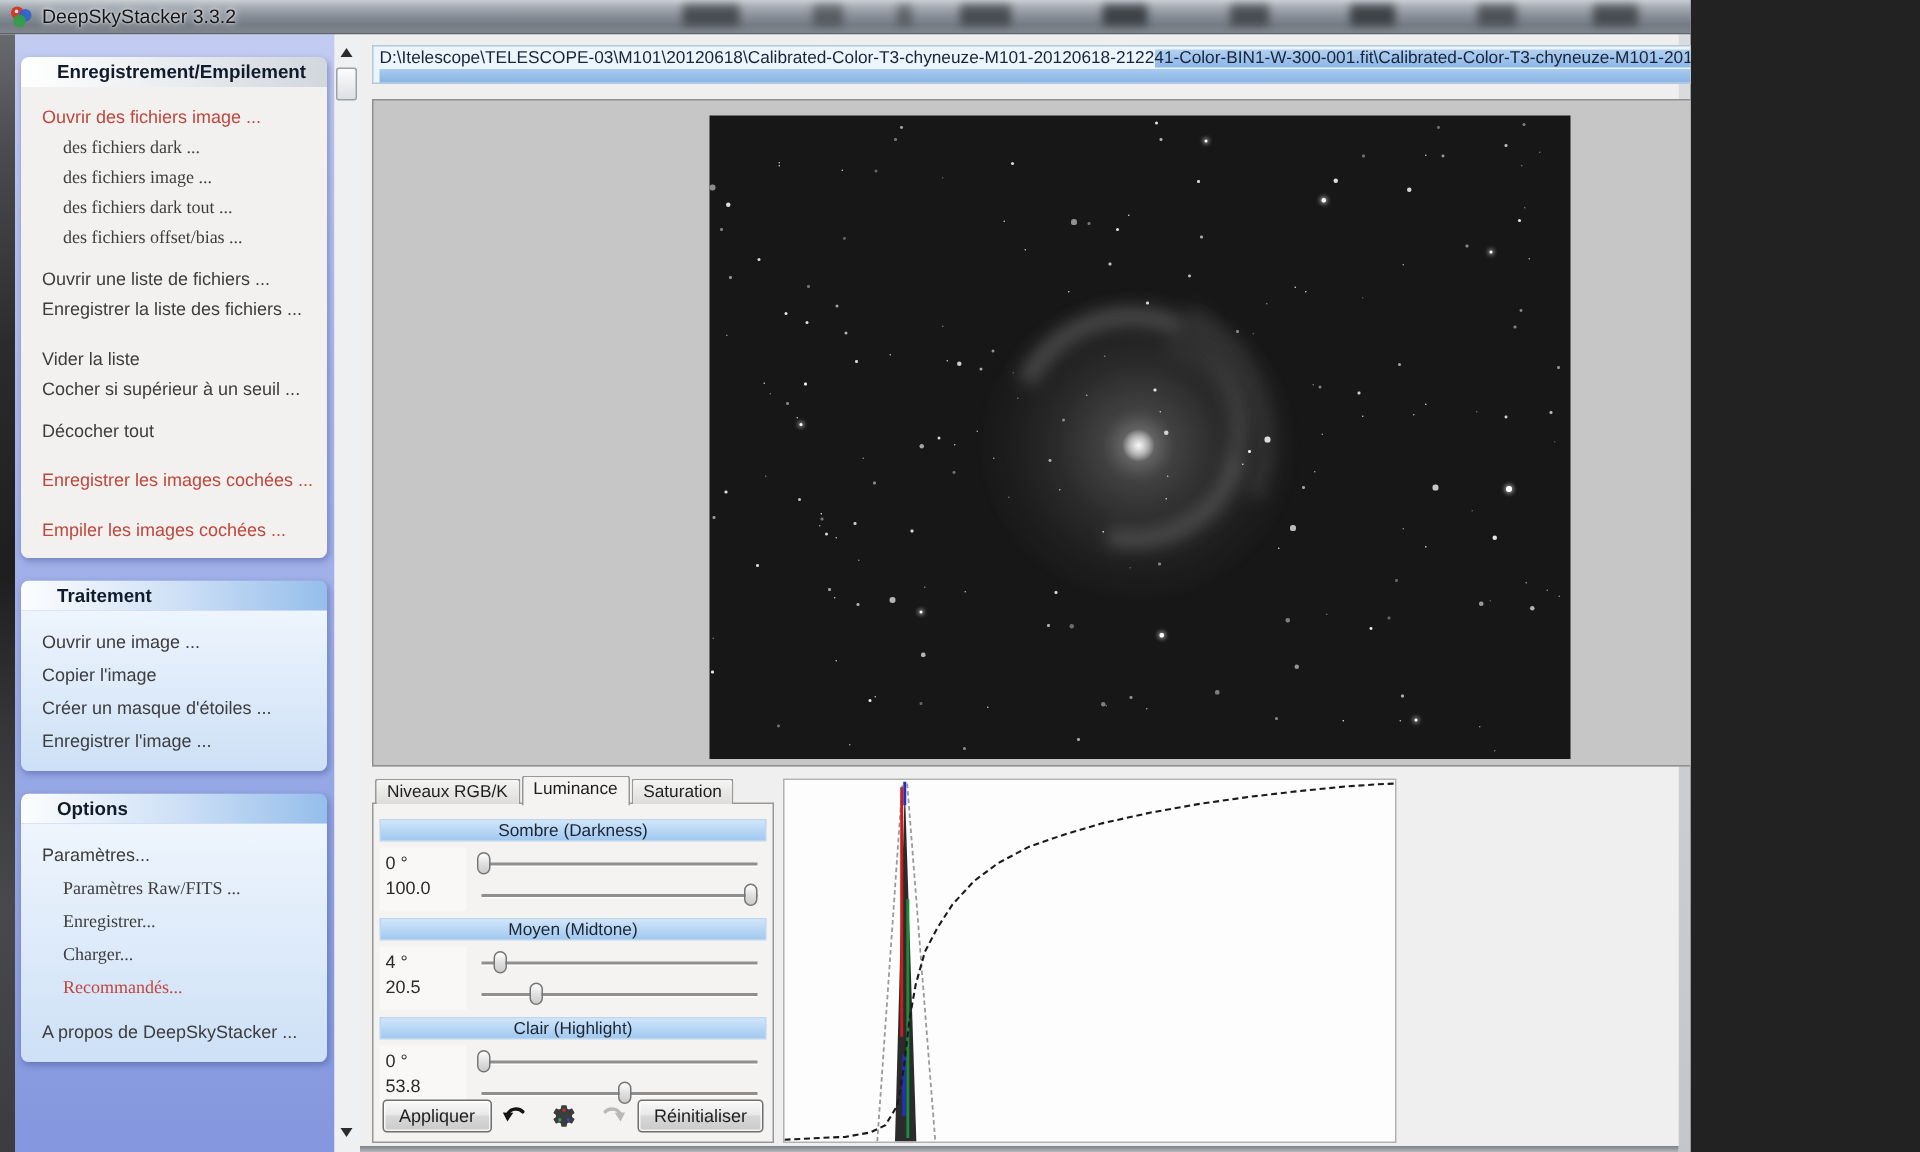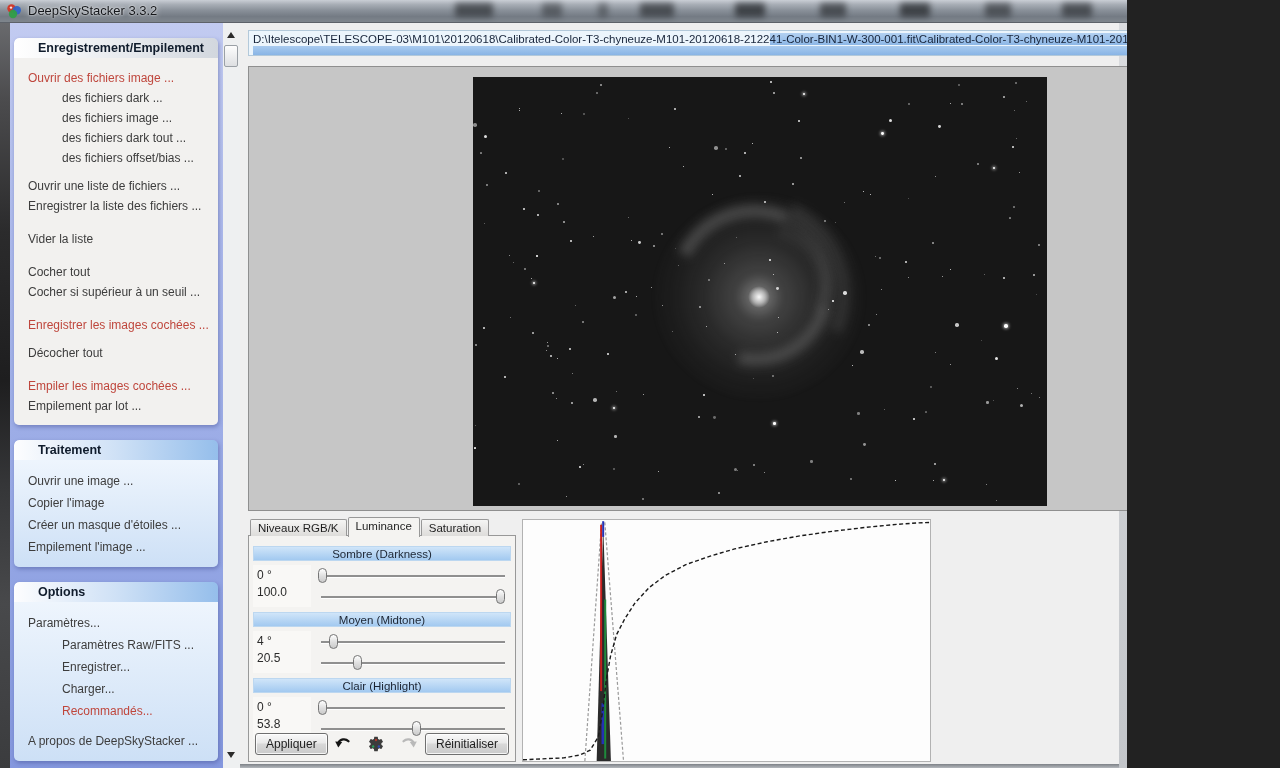--- a/index.html
+++ b/index.html
@@ -49,21 +49,21 @@
   .group-header { height:20px; line-height:20px; padding-left:24px; font-size:12.5px; font-weight:bold; color:#101c2c;
     border-radius:5px 5px 0 0; }
   .theme-gray .group-header { background:linear-gradient(90deg,#ffffff 0%,#e7eaee 55%,#d2d7de 100%); }
   .theme-blue .group-header { background:linear-gradient(90deg,#fdfdfe 0%,#cfe1f6 50%,#95beeb 100%); }
   .group-body { padding:10px 0 9px 0; }
   .theme-gray .group-body { background:#f2f1ef; }
   .theme-blue .group-body { background:linear-gradient(180deg,#eef5fd 0%,#cde0f6 100%); }
   .item { font-size:12px; color:#3d3d3d; line-height:20px; padding-left:14px; cursor:pointer; white-space:nowrap; }
   .theme-blue .item { line-height:22px; }
   .item.red { color:#bf463c; }
-  .item.ind1 { padding-left:48px; }
+  .item.ind1 { padding-left:28px;font-family:Liberation Serif, serif; }
   .item.gap1 { margin-top:8px; }
   .item.gap2 { margin-top:13px; }
 
   
   .sscroll { position:absolute; left:223px; top:23px; width:17px; bottom:0; background:#eef0f1; }
   .s-up { position:absolute; top:9px; left:4px; width:0; height:0;
     border-left:4.5px solid transparent; border-right:4.5px solid transparent; border-bottom:6px solid #2b2b2b; }
   .s-thumb { position:absolute; top:22px; left:1px; width:14px; height:22px; border:1px solid #9aa0a6; border-radius:2px;
     background:linear-gradient(180deg,#fdfdfd,#dddfe2); }
   .s-down { position:absolute; bottom:10px; left:4px; width:0; height:0;
@@ -174,35 +174,33 @@
         <div class="group-header">Enregistrement/Empilement</div>
         <div class="group-body">
           <div class="item red ind0">Ouvrir des fichiers image ...</div>
           <div class="item ind1">des fichiers dark ...</div>
           <div class="item ind1">des fichiers image ...</div>
           <div class="item ind1">des fichiers dark tout ...</div>
           <div class="item ind1">des fichiers offset/bias ...</div>
           <div class="item ind0 gap1">Ouvrir une liste de fichiers ...</div>
           <div class="item ind0">Enregistrer la liste des fichiers ...</div>
           <div class="item ind0 gap2">Vider la liste</div>
-          <div class="item ind0 gap2">Cocher tout</div>
           <div class="item ind0">Cocher si supérieur à un seuil ...</div>
+          <div class="item ind0 gap1">Décocher tout</div>
           <div class="item red ind0 gap2">Enregistrer les images cochées ...</div>
-          <div class="item ind0 gap1">Décocher tout</div>
           <div class="item red ind0 gap2">Empiler les images cochées ...</div>
-          <div class="item ind0">Empilement par lot ...</div>
         </div>
       </div>
       <div class="group theme-blue">
         <div class="group-header">Traitement</div>
         <div class="group-body">
           <div class="item ind0">Ouvrir une image ...</div>
           <div class="item ind0">Copier l'image</div>
           <div class="item ind0">Créer un masque d'étoiles ...</div>
-          <div class="item ind0">Empilement l'image ...</div>
+          <div class="item ind0">Enregistrer l'image ...</div>
         </div>
       </div>
       <div class="group theme-blue">
         <div class="group-header">Options</div>
         <div class="group-body">
           <div class="item ind0">Paramètres...</div>
           <div class="item ind1">Paramètres Raw/FITS ...</div>
           <div class="item ind1">Enregistrer...</div>
           <div class="item ind1">Charger...</div>
           <div class="item red ind1">Recommandés...</div>

